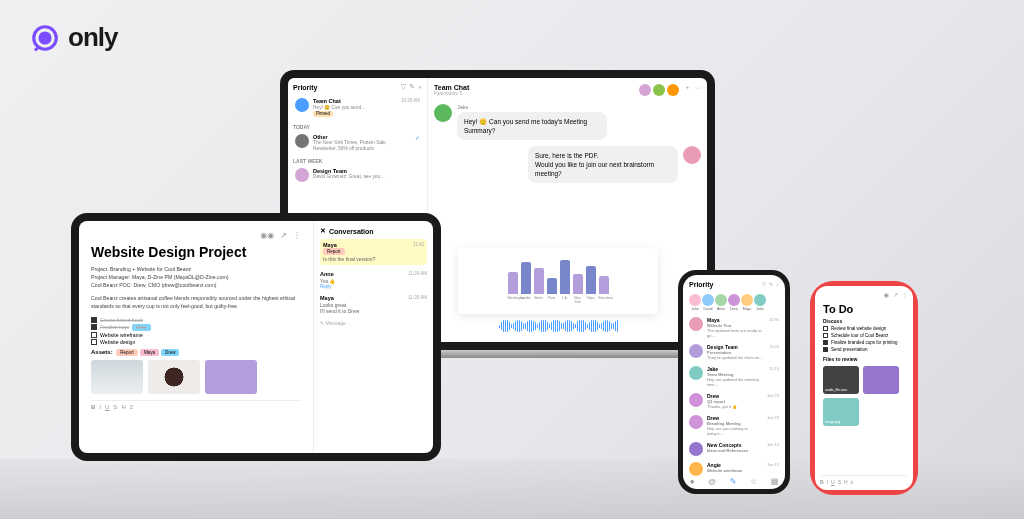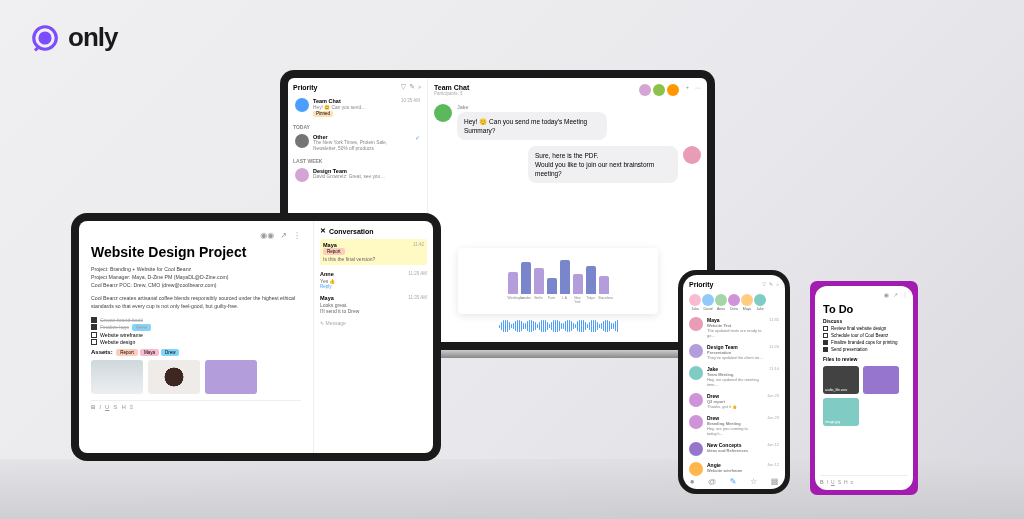--- a/index.html
+++ b/index.html
@@ -87,21 +87,21 @@
 .p1-item{display:flex;gap:4px;padding:3px 6px;align-items:flex-start;}
 .p1-av{width:14px;height:14px;border-radius:50%;flex-shrink:0;}
 .p1-txt{flex:1;}
 .p1-name{font-weight:700;font-size:5px;}
 .p1-sub{color:#888;font-size:4px;}
 .p1-d{font-size:4px;color:#aaa;}
 .p1-bot{position:absolute;bottom:8px;left:5px;right:5px;display:flex;justify-content:space-around;color:#999;font-size:8px;}
 .p1-bot .act{color:#4a9eff;}
 
 
-.phone2{position:absolute;top:281px;left:810px;width:108px;height:214px;background:#a21caf;border-radius:7px;padding:5px;}
+.phone2{position:absolute;top:281px;left:810px;width:108px;height:214px;background:#ef4444;border-radius:23px;padding:5px;}
 .p2c{background:#fff;height:100%;border-radius:12px;overflow:hidden;font-size:5px;position:relative;}
 .p2-top{display:flex;justify-content:flex-end;gap:4px;padding:5px;color:#999;font-size:6px;}
 .p2-h1{font-size:11px;font-weight:800;padding:0 8px;}
 .p2-sec{font-size:5px;font-weight:700;padding:3px 8px 1px;}
 .p2-chk{display:flex;gap:3px;padding:1px 8px;font-size:4.5px;align-items:center;}
 .p2-chk .box{width:5px;height:5px;border:0.5px solid #333;}
 .p2-chk .box.c{background:#333;}
 .p2-files{display:flex;gap:4px;padding:3px 8px;flex-wrap:wrap;}
 .p2-file{width:36px;height:28px;border-radius:3px;font-size:3.5px;color:#fff;display:flex;align-items:flex-end;padding:2px;}
 .p2-bot{position:absolute;bottom:5px;left:5px;right:5px;border-top:1px solid #eee;padding-top:3px;display:flex;gap:3px;color:#999;font-size:5px;}

